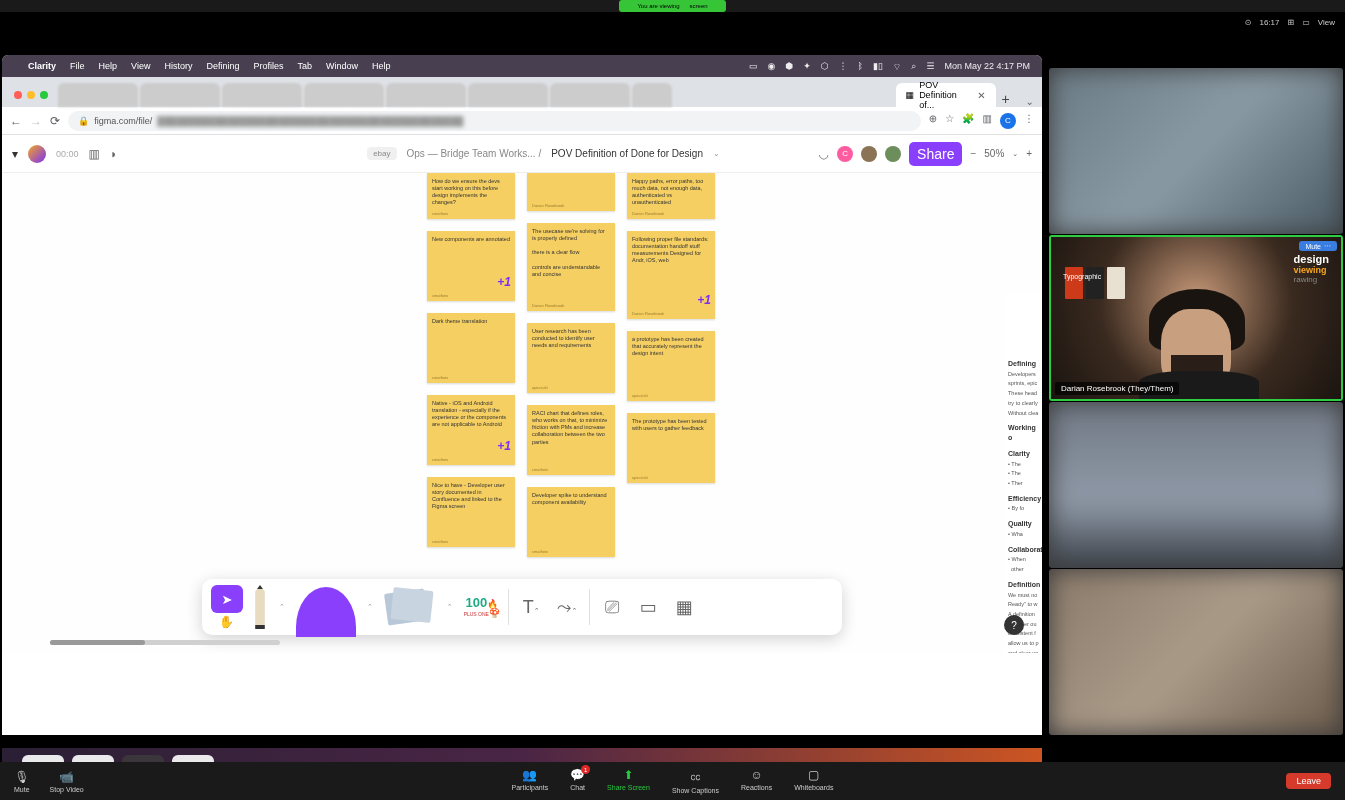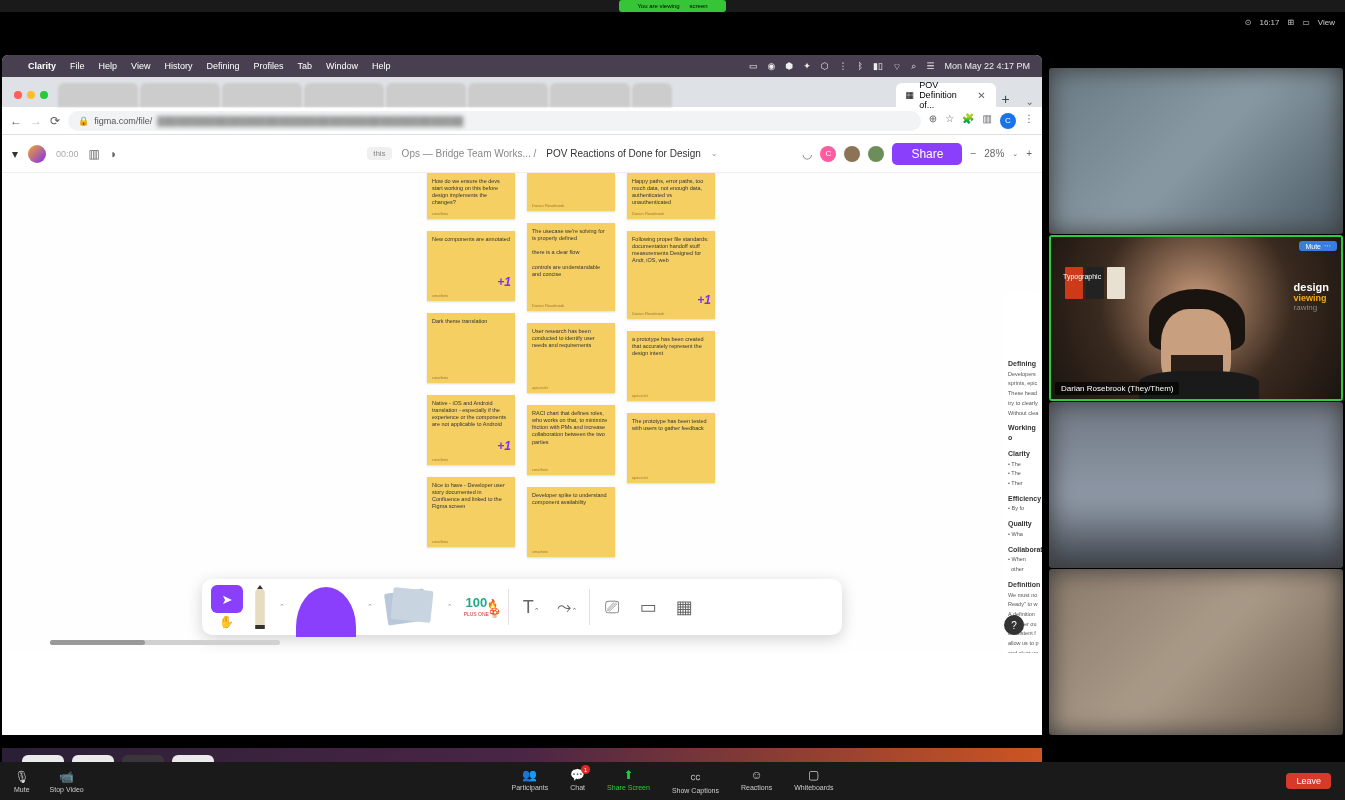--- a/index.html
+++ b/index.html
@@ -44,21 +44,21 @@
   .figma-avatar { width: 18px; height: 18px; border-radius: 50%; background: linear-gradient(135deg,#f5a623,#7b2ff7); }
   .figma-timer { color: #aaa; font-size: 9px; }
   .panel-icon, .comment-icon { font-size: 12px; color: #666; }
   .breadcrumb-pill { background: #f0f0f0; border-radius: 4px; padding: 2px 6px; font-size: 8px; color: #888; margin-left: 240px; }
   .breadcrumb-path { color: #888; }
   .breadcrumb-current { color: #333; }
   .figma-right { margin-left: auto; display: flex; gap: 8px; align-items: center; }
   .avatar-sm { width: 16px; height: 16px; border-radius: 50%; }
   .avatar-c { background: #ff5ca0; color: #fff; font-size: 8px; display: flex; align-items: center; justify-content: center; }
   .avatar-img1 { background: #8b7355; } .avatar-img2 { background: #6b8e5a; }
-  .share-btn { background: #8a3ffc; color: #fff; border-radius: 5px; padding: 4px 19px; font-size: 12px; }
+  .share-btn { background: #8a3ffc; color: #fff; border-radius: 5px; padding: 4px 8px; font-size: 14px; }
   .zoom-controls { display: flex; align-items: center; gap: 8px; color: #666; font-size: 10px; }
   
   
   .figma-canvas { position: relative; height: 480px; background: #fefefe; overflow: hidden; }
   .canvas-content { position: absolute; top: 0; left: 425px; width: 285px; }
   .sticky-col { position: absolute; top: 0; width: 88px; display: flex; flex-direction: column; gap: 12px; }
   .col-1 { left: 0; } .col-2 { left: 100px; } .col-3 { left: 200px; }
   .sticky { background: #f5cf62; padding: 5px 5px 3px 5px; font-size: 5.5px; line-height: 1.3; color: #333; box-shadow: 0 1px 2px rgba(0,0,0,0.15); position: relative; min-height: 70px; display: flex; flex-direction: column; }
   .sticky-short { min-height: 38px; }
   .sticky-tall { min-height: 88px; }
@@ -98,21 +98,21 @@
   .video-blur { filter: blur(12px); }
   .tile-fill { width: 100%; height: 100%; }
   .tile-1 .tile-fill { background: linear-gradient(135deg, #6a7a84 0%, #8a9aa4 50%, #4a5a64 100%); }
   .tile-3 .tile-fill { background: linear-gradient(180deg, #707884 0%, #909aa8 60%, #3a4048 100%); }
   .tile-4 .tile-fill { background: linear-gradient(135deg, #8a7a6a 0%, #aa9a88 50%, #6a5a4a 100%); }
   .tile-2 { border: 2px solid #2ecc40; }
   .tile-2 .tile-fill { background: radial-gradient(circle at 50% 40%, #c89a7a 0%, #3a2a1f 55%, #1a1410 100%); }
   .books { position: absolute; top: 30px; left: 14px; display: flex; gap: 3px; }
   .book { width: 18px; height: 32px; border-radius: 1px; }
   .b1 { background: #cc3a1a; } .b2 { background: #222; } .b3 { background: #e8e0d0; }
-  .shelf-right { position: absolute; top: 44px; right: 12px; text-align: left; }
+  .shelf-right { position: absolute; top: 16px; right: 12px; text-align: left; }
   .shelf-text1 { color: #fff; font-size: 11px; font-weight: bold; }
   .shelf-text2 { color: #f5a623; font-size: 9px; font-weight: bold; }
   .person-face { position: absolute; top: 72px; left: 110px; width: 70px; height: 82px; background: #c8a080; border-radius: 40% 40% 35% 35%; }
   .person-hair { position: absolute; top: 52px; left: 98px; width: 96px; height: 62px; background: #1a1410; border-radius: 50% 50% 20% 20%; }
   .person-beard { position: absolute; top: 118px; left: 120px; width: 52px; height: 36px; background: #2a1f18; border-radius: 0 0 50% 50%; }
   .person-shirt { position: absolute; bottom: 0; left: 88px; width: 120px; height: 28px; background: #1a1a1a; border-radius: 40% 40% 0 0; }
   .name-label { position: absolute; bottom: 4px; left: 4px; background: rgba(0,0,0,0.65); color: #fff; font-size: 8px; padding: 2px 6px; border-radius: 2px; }
   .mute-pill { position: absolute; top: 4px; right: 4px; background: #3a7de0; color: #fff; font-size: 7px; padding: 1px 6px; border-radius: 3px; display: flex; align-items: center; gap: 3px; }
   
   
@@ -220,33 +220,33 @@
         <span>⋮</span>
       </div>
     </div>
 
     <div class="figma-header">
       <span class="figma-logo">▾</span>
       <div class="figma-avatar"></div>
       <span class="figma-timer">00:00</span>
       <span class="panel-icon">▥</span>
       <span class="comment-icon">◗</span>
-      <span class="breadcrumb-pill">this</span>
+      <span class="breadcrumb-pill">ebay</span>
       <span class="breadcrumb-path"><span>Ops — Bridge Team Works... </span>/</span>
-      <span class="breadcrumb-current">POV Reactions of Done for Design</span>
+      <span class="breadcrumb-current">POV Definition of Done for Design</span>
       <span style="font-size:8px;color:#999">⌄</span>
       <div class="figma-right">
         <span style="font-size:12px;color:#666">◡</span>
         <div class="avatar-sm avatar-c">C</div>
         <div class="avatar-sm avatar-img1"></div>
         <div class="avatar-sm avatar-img2"></div>
         <div class="share-btn">Share</div>
         <div class="zoom-controls">
           <span>−</span>
-          <span>28%</span>
+          <span>50%</span>
           <span style="font-size:7px">⌄</span>
           <span>+</span>
         </div>
       </div>
     </div>
 
     <div class="figma-canvas">
       <div class="canvas-content">
         <div class="sticky-col col-1" id="col1">
             <div class="sticky sticky-short">

